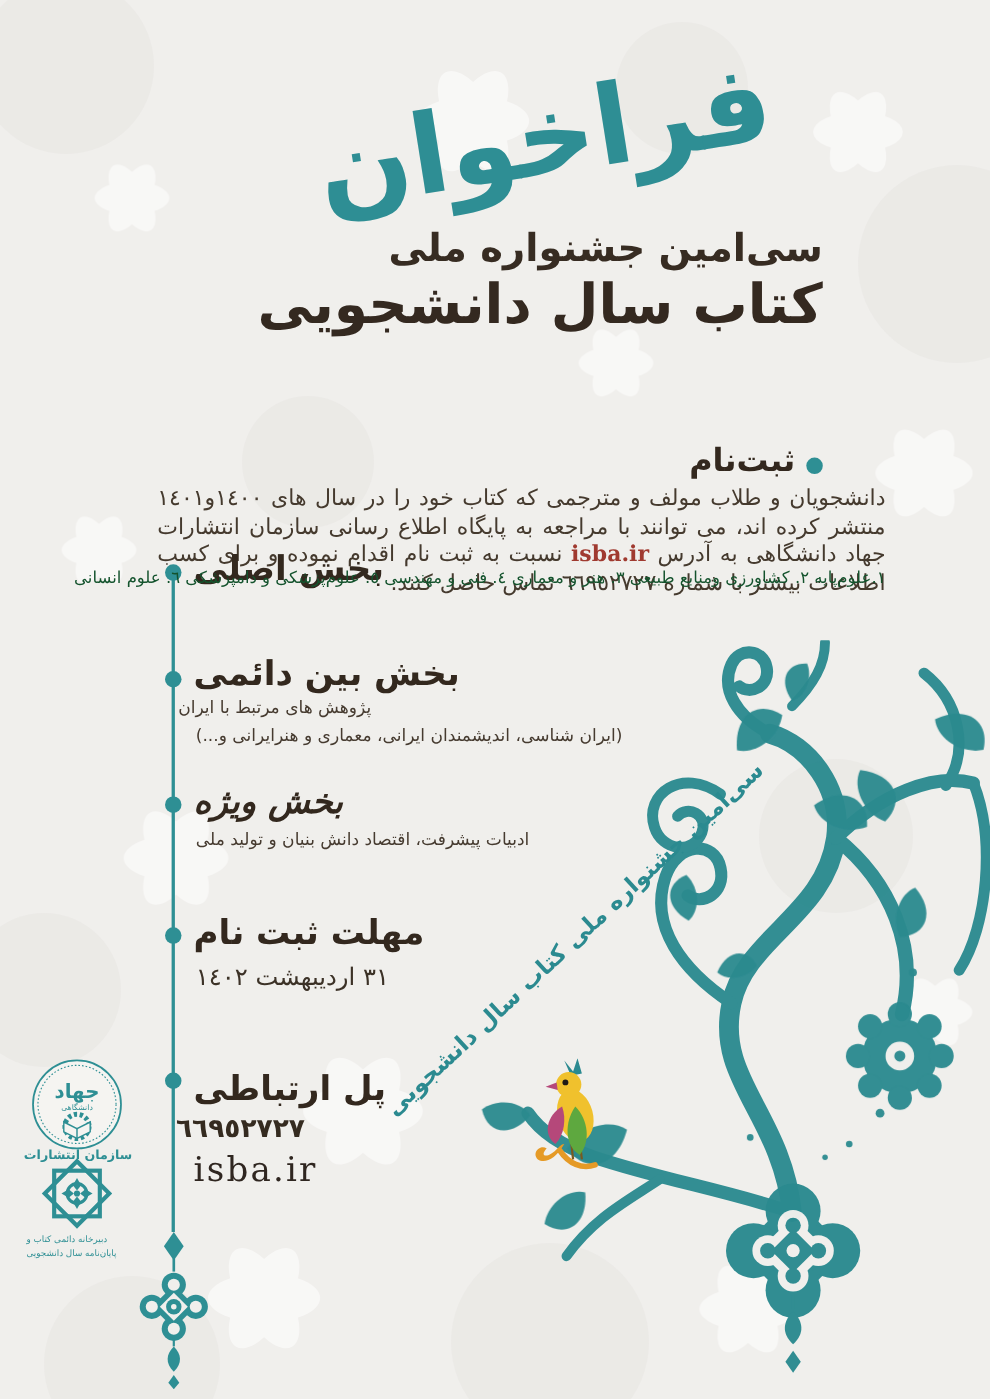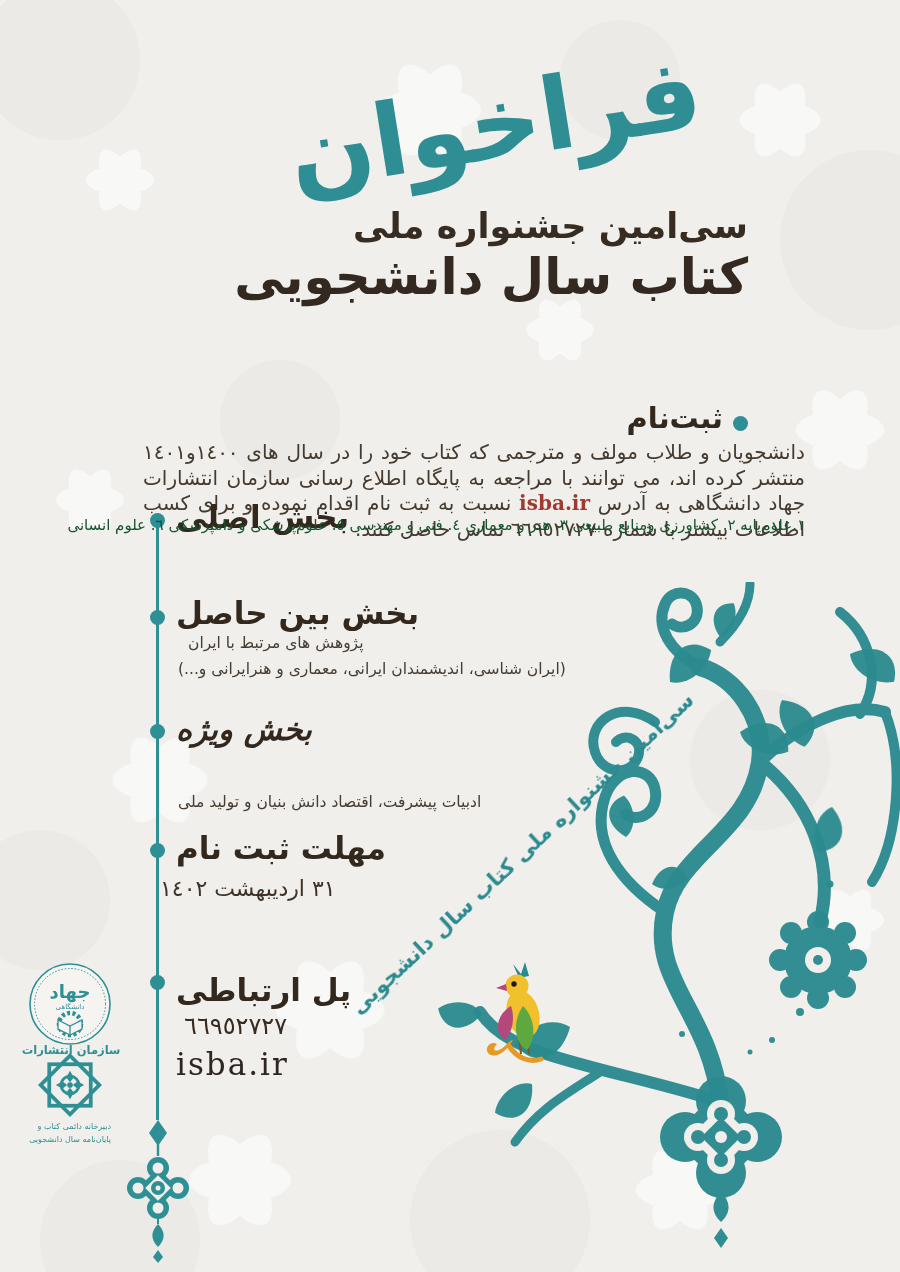--- a/index.html
+++ b/index.html
@@ -23,21 +23,21 @@
   .phone{font-size:24px;color:#352b20;letter-spacing:3px;}
   .site-big{font-size:31px;color:#2f2620;font-family:"DejaVu Serif",serif;letter-spacing:2px;}
   
   .t1{right:152px;top:206px;font-size:35px;font-weight:bold;color:#372c22;white-space:nowrap;}
   .t2{right:152px;top:248px;font-size:50px;font-weight:bold;color:#342920;white-space:nowrap;letter-spacing:-1px;}
   
   .orn-callig{left:372px;top:810px;width:368px;text-align:center;transform:rotate(-43deg);
               color:#2b8a90;font-size:21px;font-weight:bold;white-space:nowrap;}
   
   .logo-cap{left:19px;top:1043px;width:104px;text-align:center;font-size:11.5px;font-weight:bold;color:#2E8F94;}
-  .logo-cap2{left:3px;width:108px;text-align:right;font-size:8px;color:#2E8F94;line-height:12px;}
+  .logo-cap2{left:24px;width:108px;text-align:left;font-size:8px;color:#2E8F94;line-height:12px;}
 </style>
 </head>
 <body>
 
 <div class="poster">
 
   <svg class="abs" style="left:0;top:0" width="900" height="1272" viewBox="0 0 900 1272">
     <g fill="#ffffff" opacity="0.55">
       <g transform="translate(120,180)">
           <ellipse rx="34" ry="15"></ellipse>
@@ -212,35 +212,35 @@
     <span>دانشجویان و طلاب مولف و مترجمی که کتاب خود را در سال های ١٤٠٠و١٤٠١ منتشر کرده اند، می توانند با مراجعه به پایگاه اطلاع رسانی سازمان انتشارات جهاد دانشگاهی به آدرس </span><span class="site">isba.ir</span><span> نسبت به ثبت نام اقدام نموده و برای کسب اطلاعات بیشتر با شماره ٦٦٩٥٢٧٢٧ تماس حاصل کنند.</span>
   </div>
 
   <div class="vline"></div>
 
   <div class="bullet" style="left:150px;top:513px;"></div>
   <div class="abs sec-h rtl" style="left:176px;top:500px;">بخش اصلی</div>
   <div class="abs list-line rtl">١.علوم‌پایه ٢. کشاورزی ومنابع طبیعی ٣. هنر و معماری ٤. فنی و مهندسی  ٥. علوم‌پزشکی و دامپزشکی  ٦. علوم انسانی</div>
 
   <div class="bullet" style="left:150px;top:610px;"></div>
-  <div class="abs sec-h rtl" style="left:176px;top:596px;">بخش بین حاصل</div>
-  <div class="abs sub rtl" style="left:188px;top:633px;">پژوهش های مرتبط با ایران</div>
+  <div class="abs sec-h rtl" style="left:176px;top:596px;">بخش بین دائمی</div>
+  <div class="abs sub rtl" style="left:162px;top:633px;">پژوهش های مرتبط با ایران</div>
   <div class="abs sub rtl" style="left:178px;top:659px;">(ایران شناسی، اندیشمندان ایرانی، معماری و هنرایرانی و...)</div>
 
   <div class="bullet" style="left:150px;top:724px;"></div>
   <div class="abs sec-h rtl" style="left:176px;top:712px;font-style:italic;">بخش ویژه</div>
-  <div class="abs sub rtl" style="left:178px;top:792px;">ادبیات پیشرفت، اقتصاد دانش بنیان و تولید ملی</div>
+  <div class="abs sub rtl" style="left:178px;top:753px;">ادبیات پیشرفت، اقتصاد دانش بنیان و تولید ملی</div>
 
   <div class="bullet" style="left:150px;top:843px;"></div>
   <div class="abs sec-h rtl" style="left:176px;top:831px;">مهلت ثبت نام</div>
-  <div class="abs date rtl" style="left:160px;top:876px;">٣١ اردیبهشت ١٤٠٢</div>
+  <div class="abs date rtl" style="left:178px;top:876px;">٣١ اردیبهشت ١٤٠٢</div>
 
   <div class="bullet" style="left:150px;top:975px;"></div>
   <div class="abs sec-h rtl" style="left:176px;top:962px;margin-top:11px;">پل ارتباطی</div>
-  <div class="abs phone" style="left:184px;top:1012px;">٦٦٩٥٢٧٢٧</div>
+  <div class="abs phone" style="left:160px;top:1012px;font-weight:bold;">٦٦٩٥٢٧٢٧</div>
   <div class="abs site-big" style="left:176px;top:1046px;">isba.ir</div>
 
   <svg class="abs" style="left:124px;top:1118px" width="70" height="145" viewBox="0 0 70 145">
     <g fill="#2E8F94">
       <path d="M34 2 L43 15 L34 28 L25 15 Z"></path>
       <rect x="32.8" y="26" width="2.4" height="12"></rect>
       <rect x="20" y="56" width="28" height="28" transform="rotate(45 34 70)"></rect>
       <circle cx="34" cy="50" r="11"></circle>
         <circle cx="54" cy="70" r="11"></circle>
       <circle cx="34" cy="90" r="11"></circle>

